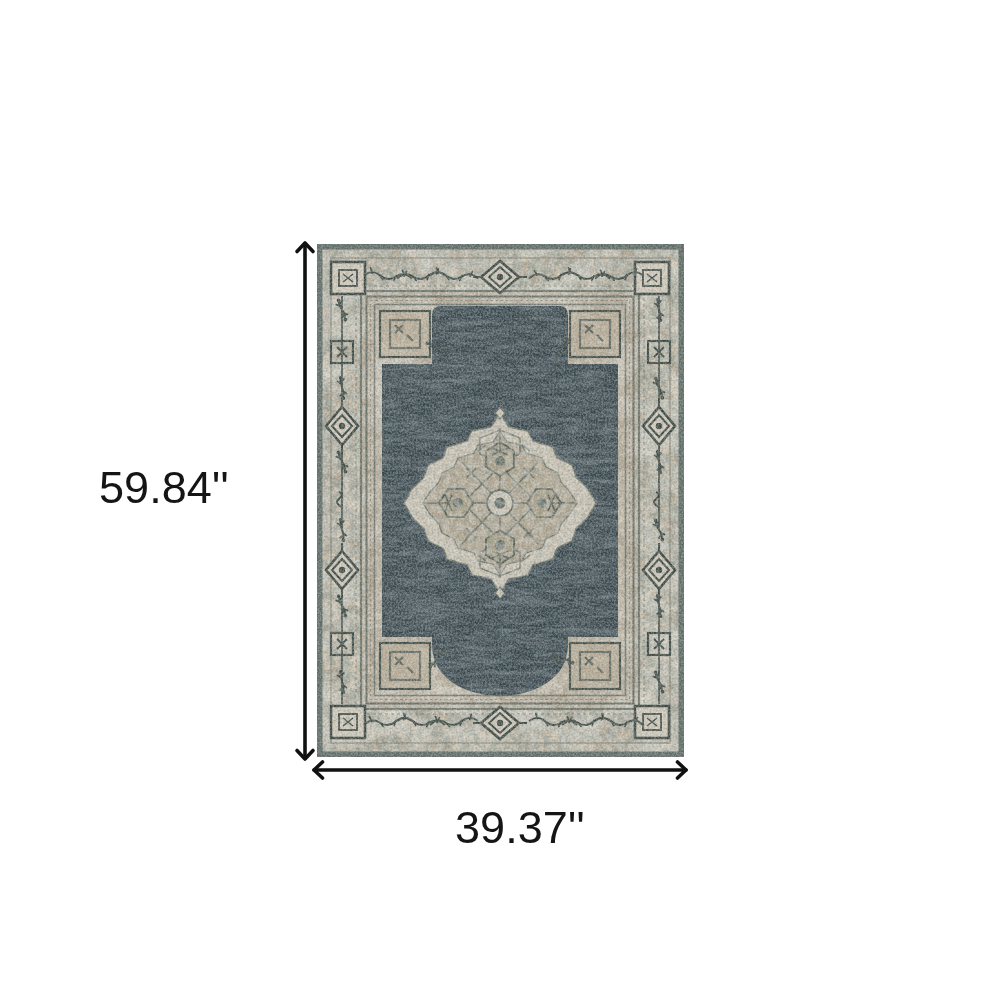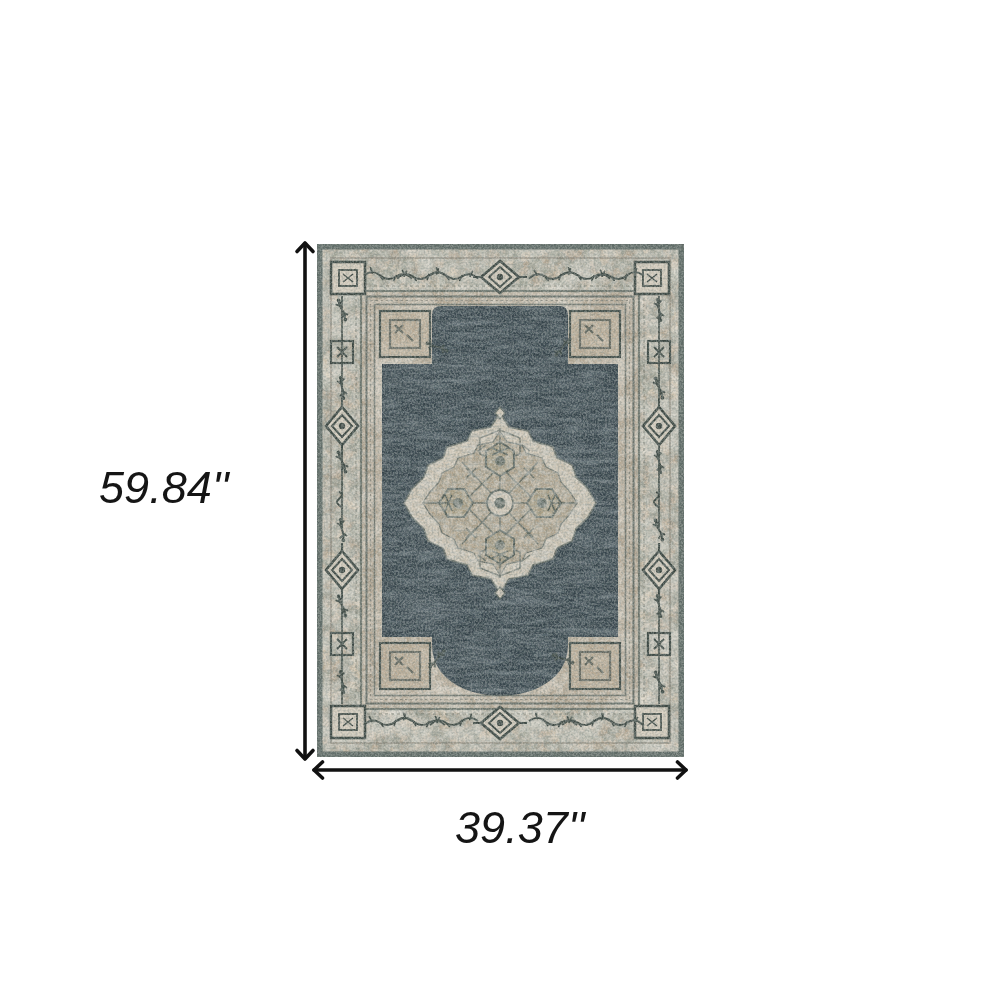--- a/index.html
+++ b/index.html
@@ -1,17 +1,17 @@
 <!DOCTYPE html>
 <html><head>
 <meta charset="utf-8">
 <style>
   html,body{margin:0;padding:0;background:#ffffff;}
   #page{position:relative;width:1000px;height:1000px;background:#ffffff;overflow:hidden;
-        font-family:"Liberation Sans", sans-serif;font-style:italic;}
+        font-family:"Liberation Sans", sans-serif;}
   svg{position:absolute;left:0;top:0;}
 </style>
 </head>
 <body>
 <div id="page">
 <svg width="1000" height="1000" viewBox="0 0 1000 1000">
 <defs>
 
   <filter id="grain" x="-2%" y="-2%" width="104%" height="104%">
     <feTurbulence type="fractalNoise" baseFrequency="0.55" numOctaves="3" seed="7"></feTurbulence>

